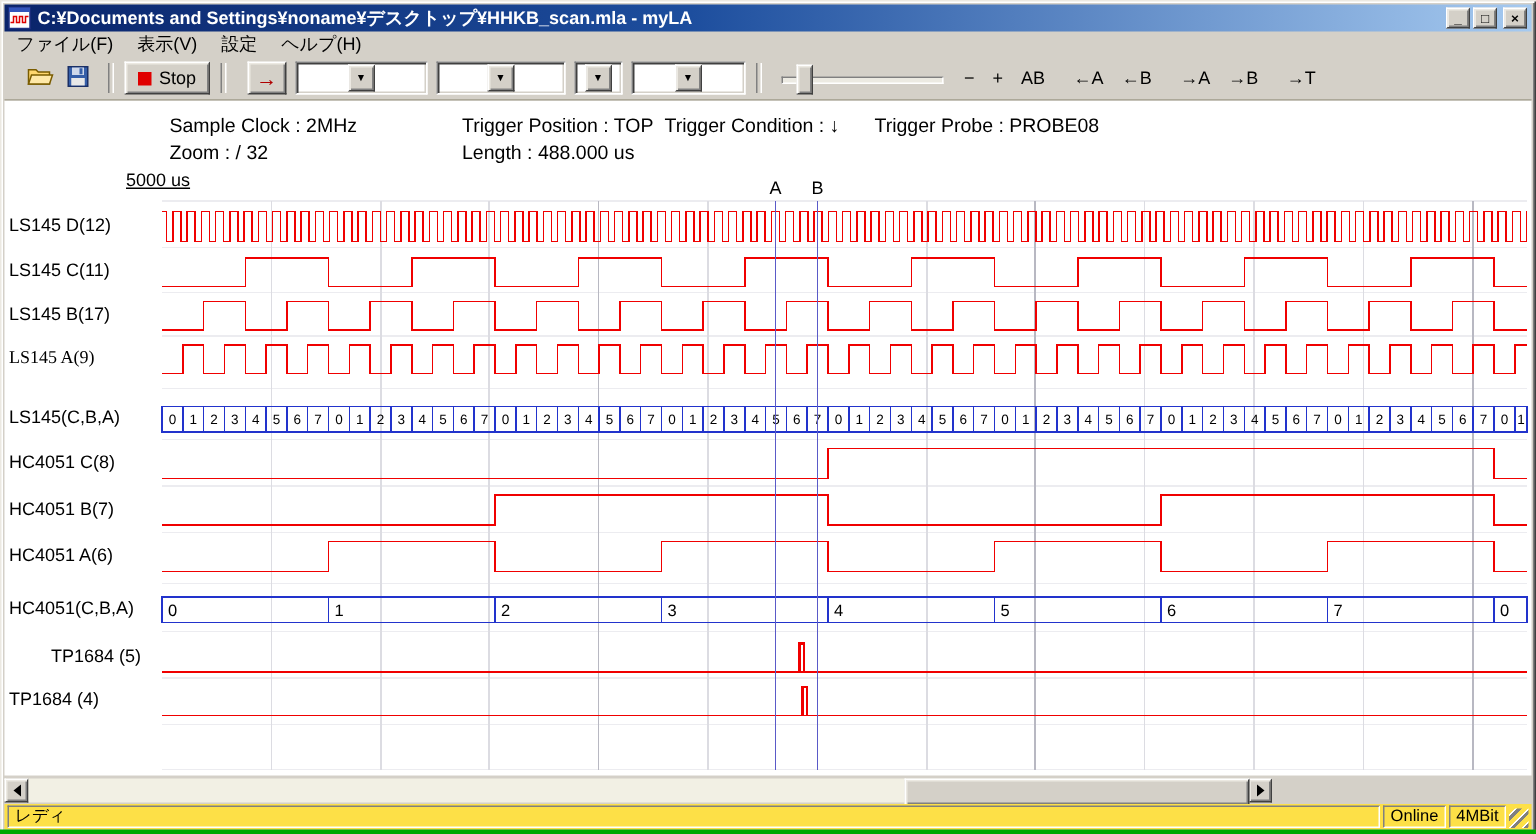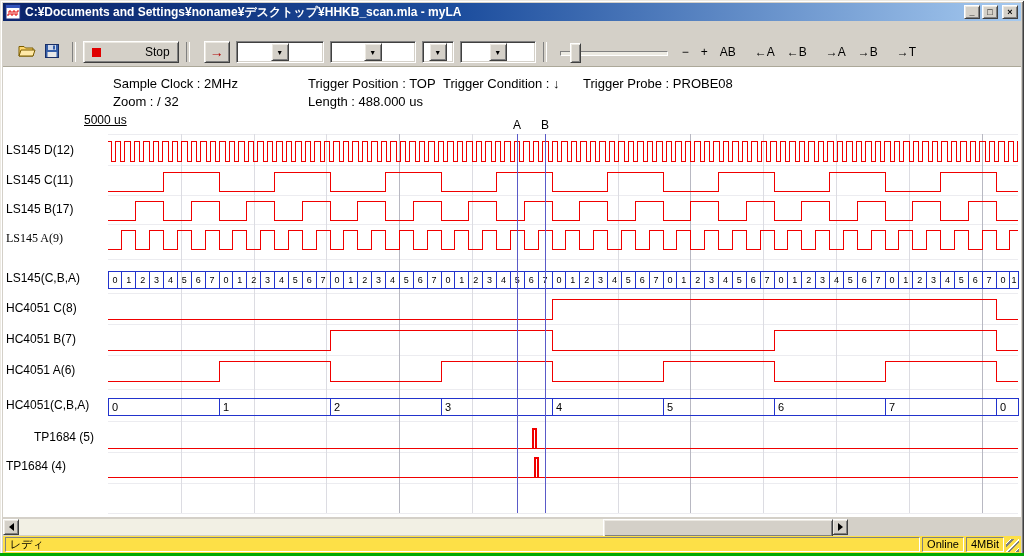--- a/index.html
+++ b/index.html
@@ -20,21 +20,21 @@
   
   .menubar{position:absolute;left:3px;top:21px;right:3px;height:17px;display:flex;align-items:center;font-size:12px;}
   .menu-item{padding:1px 8px;cursor:default;}
   
   .toolbar{position:absolute;left:3px;top:38px;right:3px;height:28px;display:flex;align-items:center;
     padding-left:12px;background:#d4d0c8;border-bottom:1px solid #aca899;}
   .tool-icon-btn{width:24px;height:24px;background:none;border:1px solid transparent;padding:2px;margin-right:1px;}
   .sep{width:2px;height:20px;border-left:1px solid #808080;border-right:1px solid #fff;margin:0 7px;}
   .raised{background:#d4d0c8;border:1px solid;border-color:#fff #404040 #404040 #fff;
     box-shadow:inset 1px 1px 0 #ece9e2, inset -1px -1px 0 #808080;}
-  .stop-btn{height:22px;display:flex;align-items:center;padding:0 8px;font-size:12px;font-family:"Liberation Sans",sans-serif;gap:39px;}
+  .stop-btn{height:22px;display:flex;align-items:center;padding:0 8px;font-size:12px;font-family:"Liberation Sans",sans-serif;}
   .stop-sq{width:9px;height:9px;background:#e00000;margin-right:5px;display:inline-block;}
   .run-btn{width:26px;height:22px;color:#b00000;font-weight:bold;font-size:14px;line-height:18px;padding:0;margin-left:7px;font-family:"Liberation Sans",sans-serif;}
   .combo{height:20px;background:#fff;border:1px solid;border-color:#808080 #fff #fff #808080;
     box-shadow:inset 1px 1px 0 #404040, inset -1px -1px 0 #d4d0c8;
     display:flex;align-items:center;font-size:12px;margin-left:6px;flex-direction:column;}
   .combo-text{flex:1;padding:0 4px;white-space:nowrap;overflow:hidden;}
   .combo-btn{width:16px;height:16px;margin:1px;background:#d4d0c8;border:1px solid;border-color:#fff #404040 #404040 #fff;
     box-shadow:inset 1px 1px 0 #ece9e2, inset -1px -1px 0 #808080;
     font-size:7px;display:flex;align-items:center;justify-content:center;color:#000;}
   .w86{width:86px;} .w84{width:84px;} .w30{width:30px;} .w74{width:74px;}
@@ -300,20 +300,26 @@
       </svg>
     </span>
     <span class="title-text">C:¥Documents and Settings¥noname¥デスクトップ¥HHKB_scan.mla - myLA</span>
     <span class="win-buttons">
       <button class="winbtn"><span>_</span></button>
       <button class="winbtn"><span>□</span></button>
       <button class="winbtn" style="margin-left:2px;"><span>×</span></button>
     </span>
   </div>
 
+  <div class="menubar">
+    <span class="menu-item">ファイル(F)</span>
+    <span class="menu-item">表示(V)</span>
+    <span class="menu-item">設定</span>
+    <span class="menu-item">ヘルプ(H)</span>
+  </div>
 
   <div class="toolbar">
     <button class="tool-icon-btn">
       <svg width="18" height="16" viewBox="0 0 18 16">
         <path d="M1 5 L1 3.5 L6 3.5 L7.5 5 L15 5 L15 13 L1 13 Z" fill="#ffd76e" stroke="#7a5c00"></path>
         <path d="M3 7 L17 7 L15 13 L1 13 Z" fill="#ffe9a8" stroke="#7a5c00"></path>
       </svg>
     </button>
     <button class="tool-icon-btn">
       <svg width="16" height="16" viewBox="0 0 16 16">

